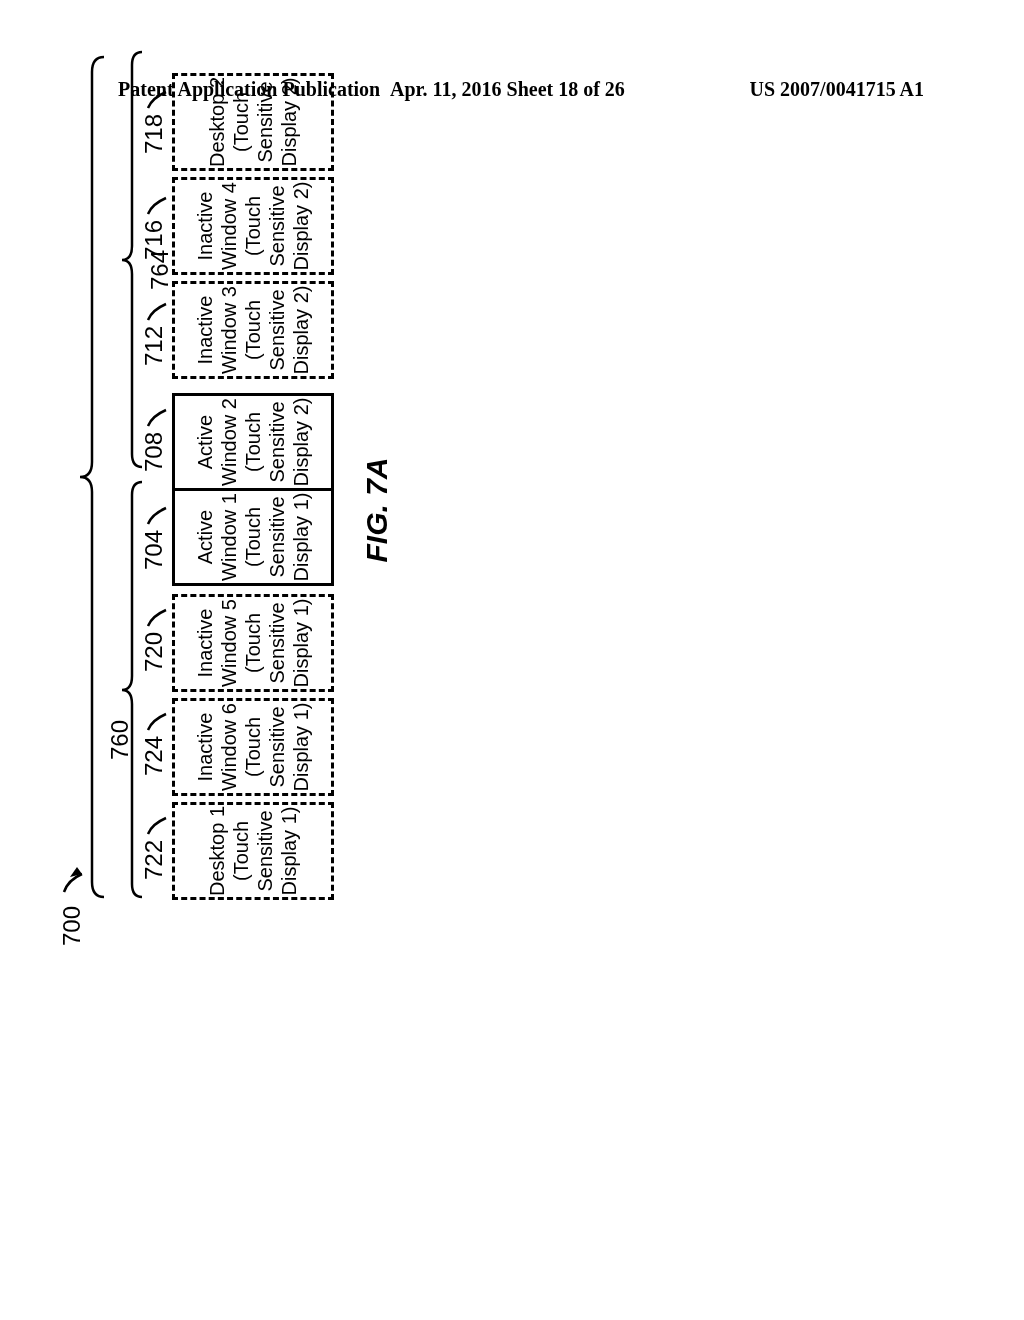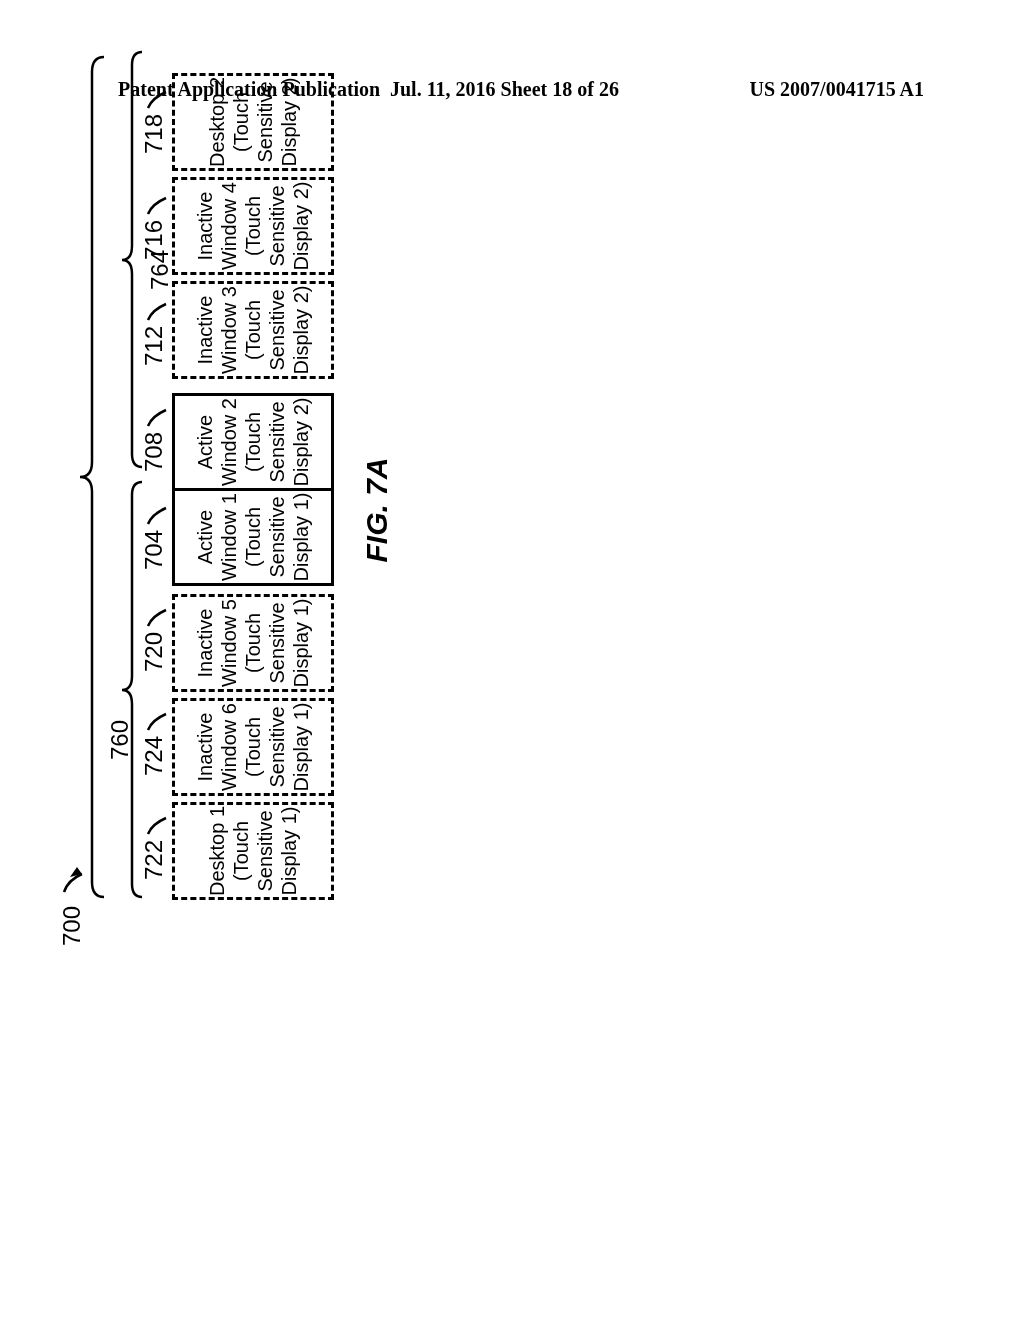--- a/index.html
+++ b/index.html
@@ -32,21 +32,21 @@
   .gap{width:8px;}
   .figlabel{position:absolute;top:290px;left:0;width:860px;text-align:center;font-style:italic;font-weight:bold;font-size:30px;font-family:Arial,Helvetica,sans-serif;}
 </style>
 </head>
 <body>
 
 <div class="page">
 
   <div class="hdr">
     <span class="l">Patent Application Publication</span>
-    <span class="c">Jul. 11, 2016  Sheet 18 of 26</span>
+    <span class="c">Apr. 11, 2016  Sheet 18 of 26</span>
     <span class="r">US 2007/0041715 A1</span>
   </div>
 
   <div class="figure-wrap">
 
     <div class="brace brace-big">
       <svg width="850" height="30" viewBox="0 0 850 30">
         <path d="M5 28 Q5 16 20 16 L410 16 Q425 16 425 4 Q425 16 440 16 L830 16 Q845 16 845 28" fill="none" stroke="#000" stroke-width="2.5"></path>
       </svg>
     </div>

